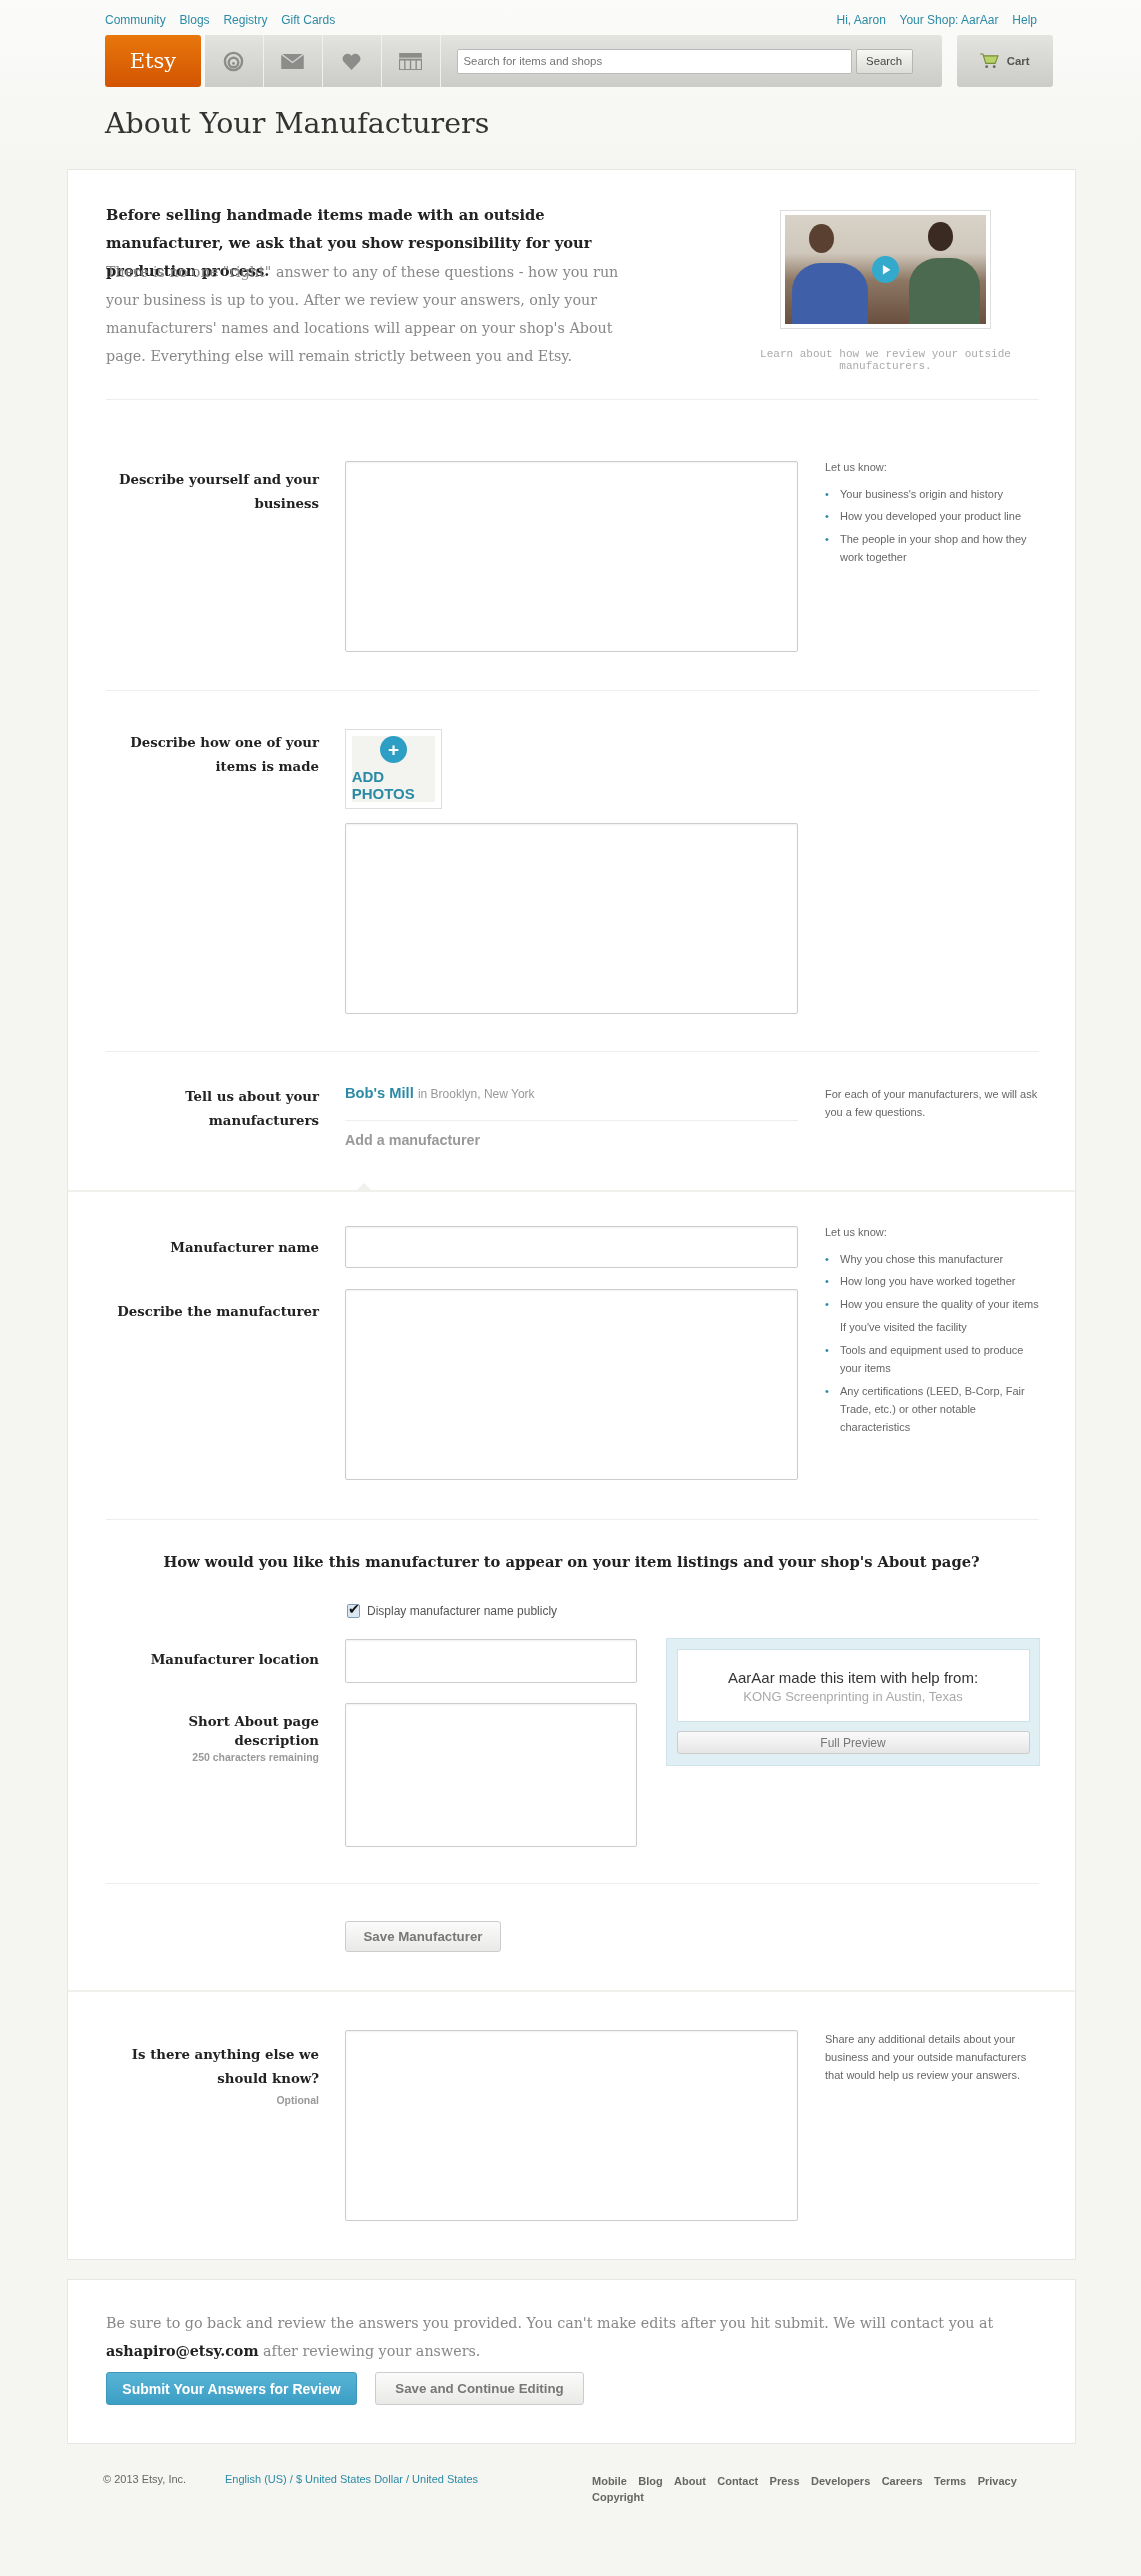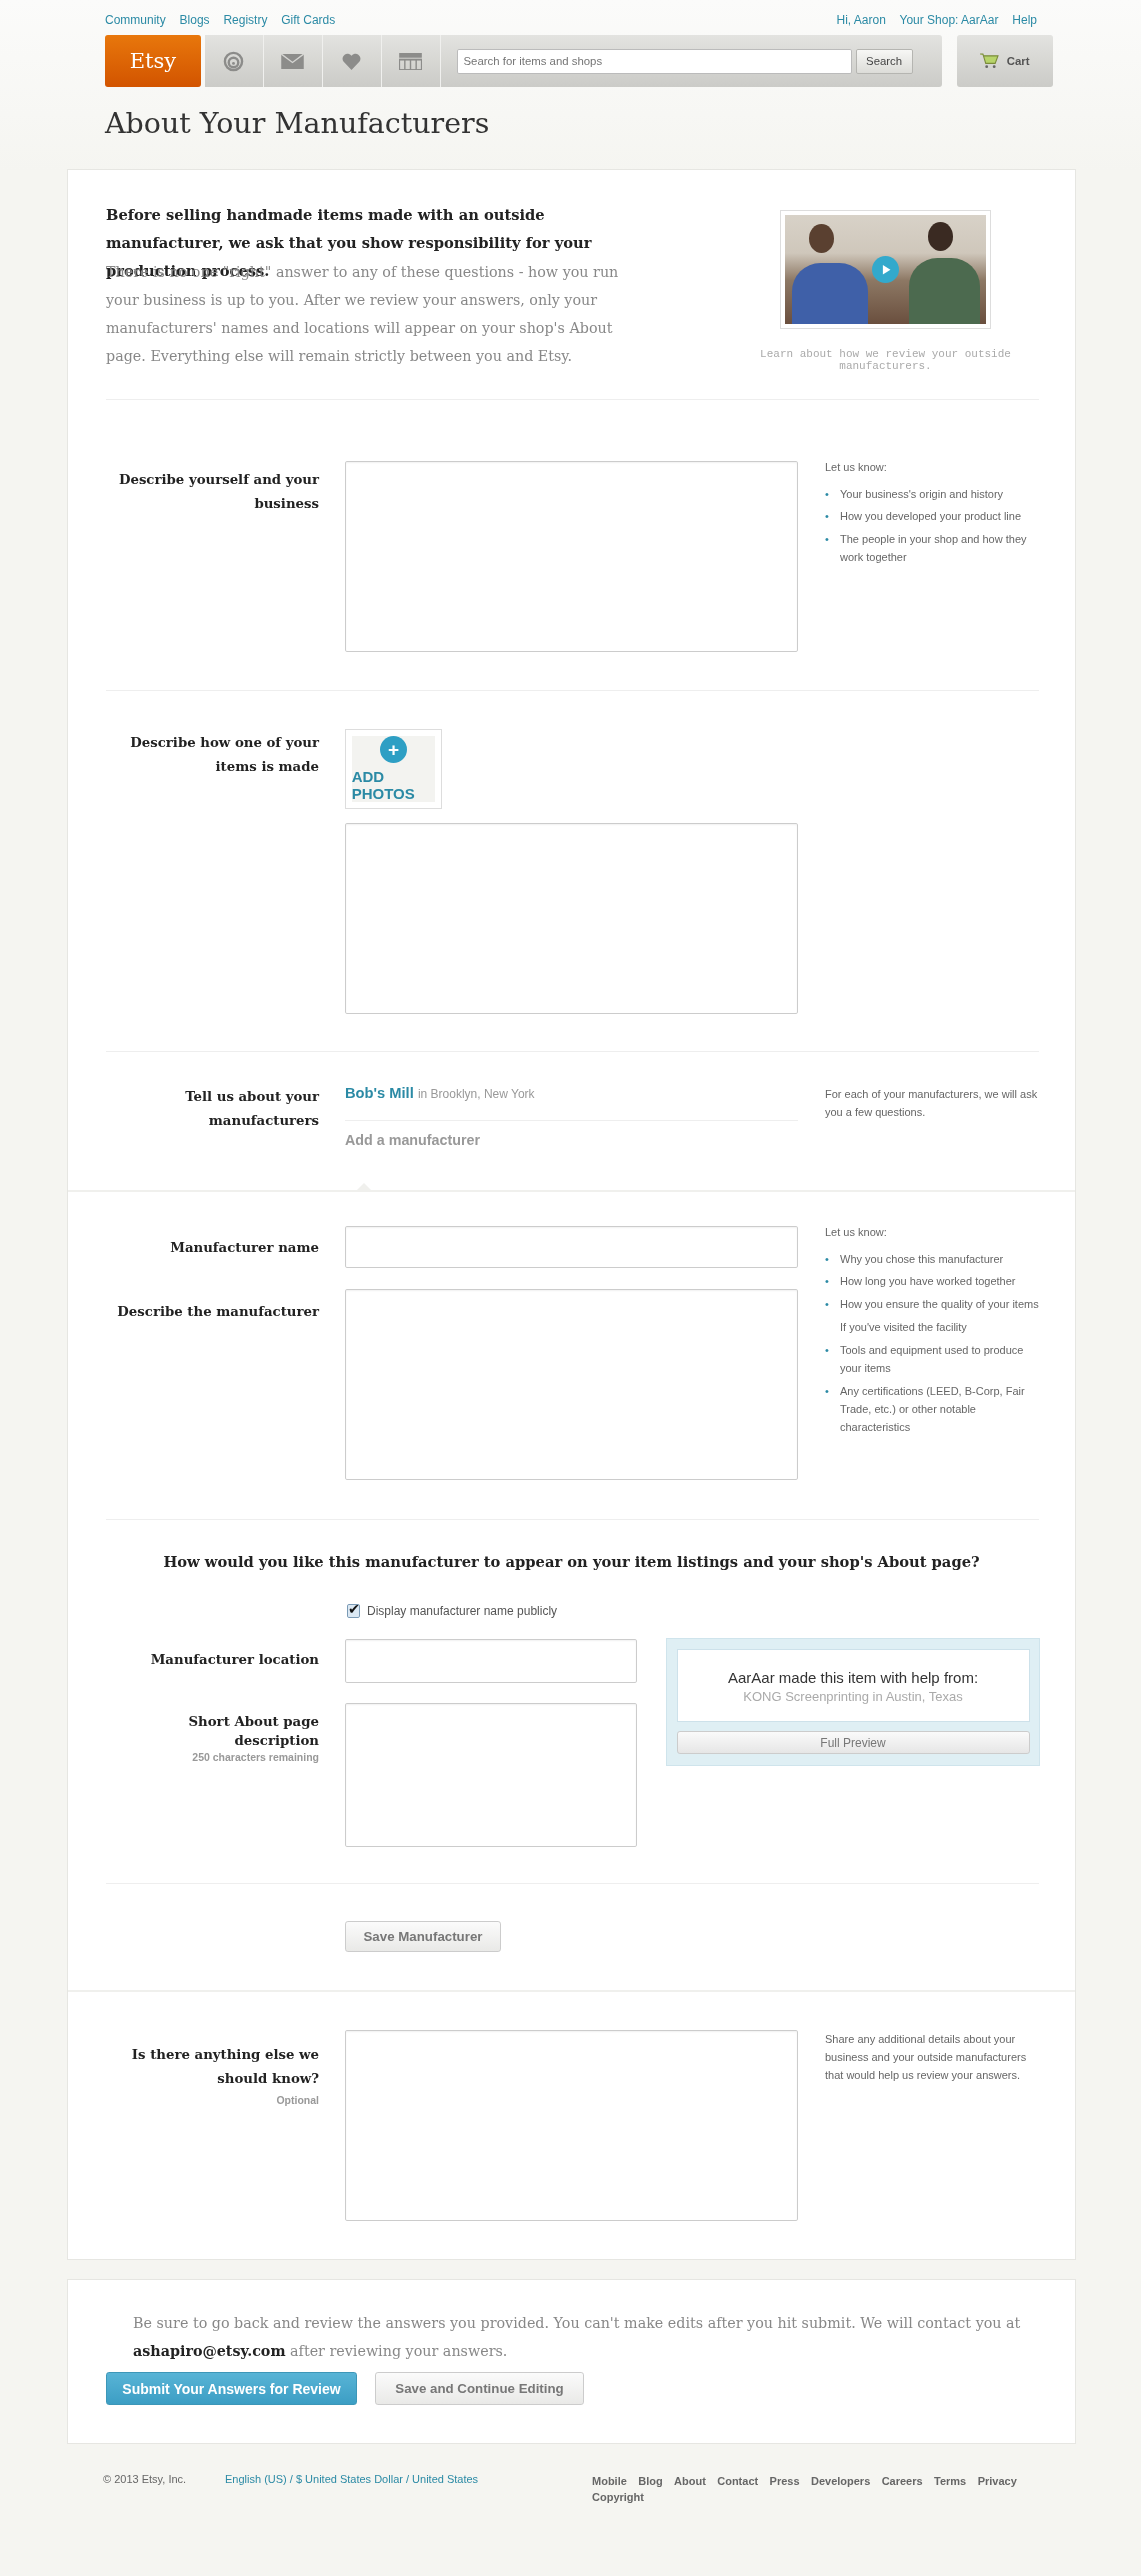--- a/index.html
+++ b/index.html
@@ -106,21 +106,21 @@
   .preview-sub { font-size: 13px; color: #aaa; margin-top: 3.8px; }
   .preview-btn { margin-top: 9.5px; height: 23px; border: 1px solid #ccc; border-radius: 2.9px;
     background: linear-gradient(#fafafa, #e6e6e6); display: flex; align-items: center; justify-content: center;
     font-size: 12px; color: #777; }
 
   .btn-grey { position: absolute; border: 1px solid #ccc; border-radius: 2.9px; background: linear-gradient(#fbfbfb, #e9e9e7);
     font-weight: bold; color: #777; display: flex; align-items: center; justify-content: center; font-size: 13.3px; }
   .btn-blue { position: absolute; border: 1px solid #3d97b8; border-radius: 2.9px; background: linear-gradient(#58b4d6, #3c9ec4);
     font-weight: bold; color: #fff; display: flex; align-items: center; justify-content: center; font-size: 14px; }
 
-  .review-text { position: absolute; left: 38px; top: 28.5px; width: 914px; font-size: 14.3px; line-height: 28px; color: #888; margin-left: 27px; }
+  .review-text { position: absolute; left: 38px; top: 28.5px; width: 914px; font-size: 14.3px; line-height: 28px; color: #888; }
   .review-text b { color: #222; }
 
   .footer-left { position: absolute; left: 103px; top: 2473px; font-size: 11px; color: #666; }
   .footer-locale { position: absolute; left: 225px; top: 2473px; font-size: 11px; color: #2b8aa5; }
   .footer-links { position: absolute; left: 592px; top: 2473px; width: 428px; font-size: 11px; color: #666; line-height: 16px; }
   .footer-links span { margin-right: 11.4px; font-weight: bold; }
 </style>
 </head>
 <body>
 

